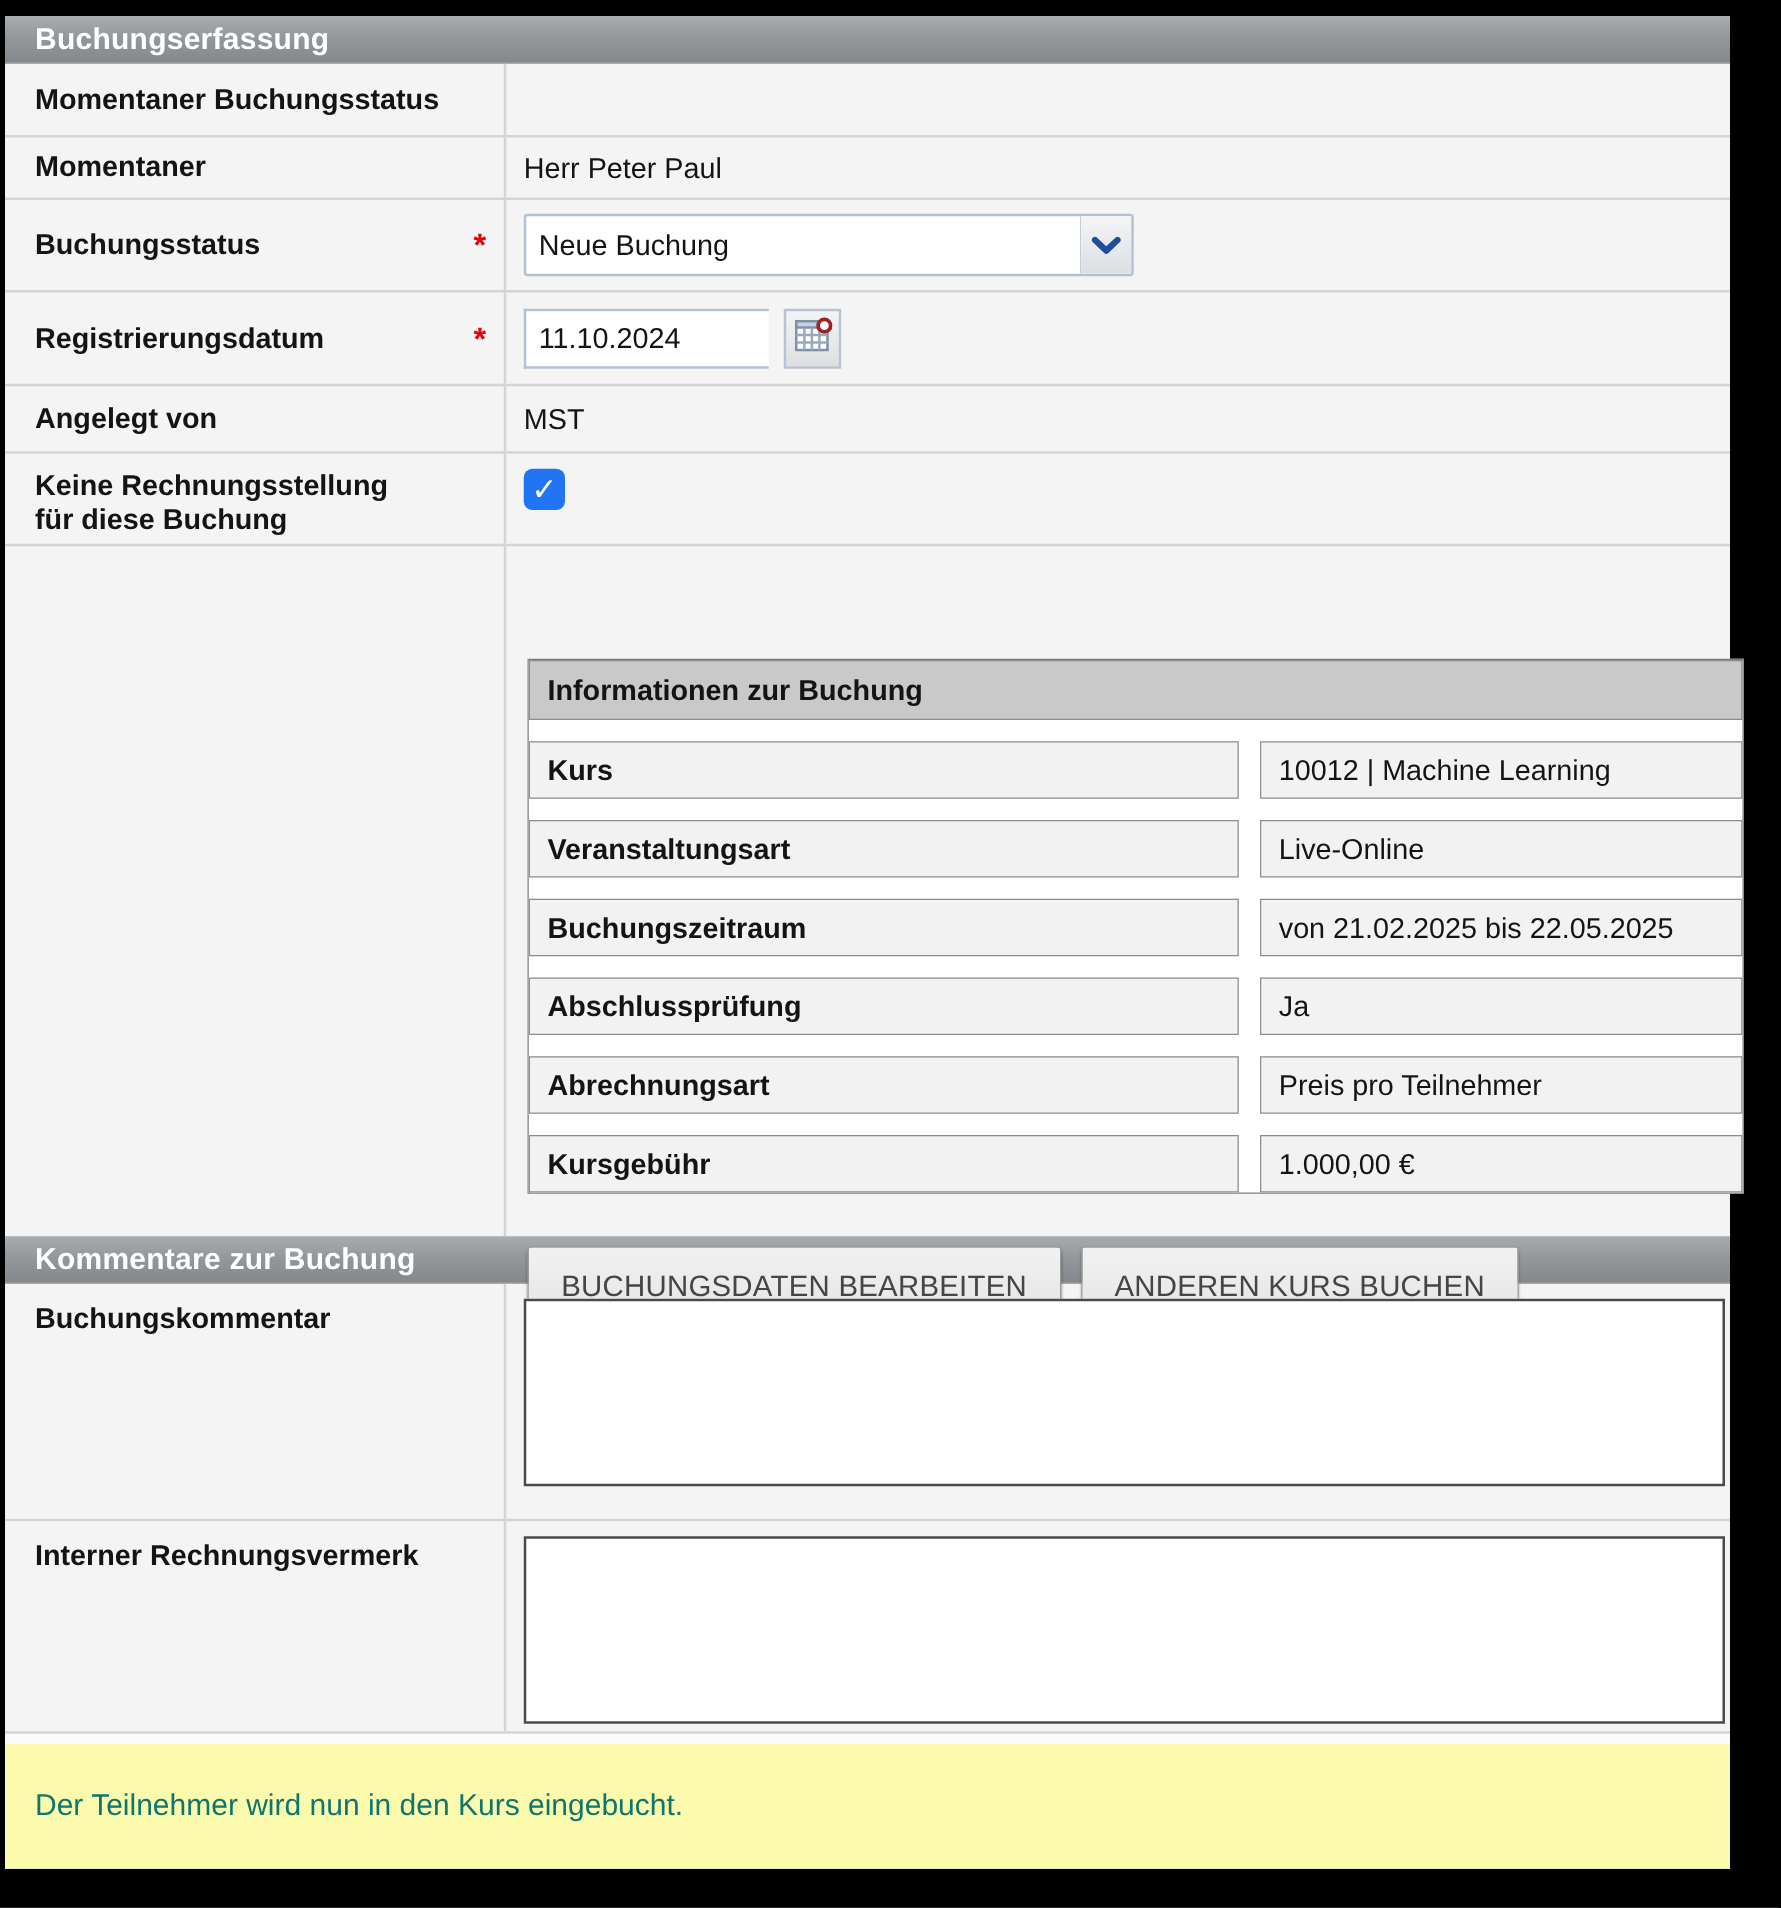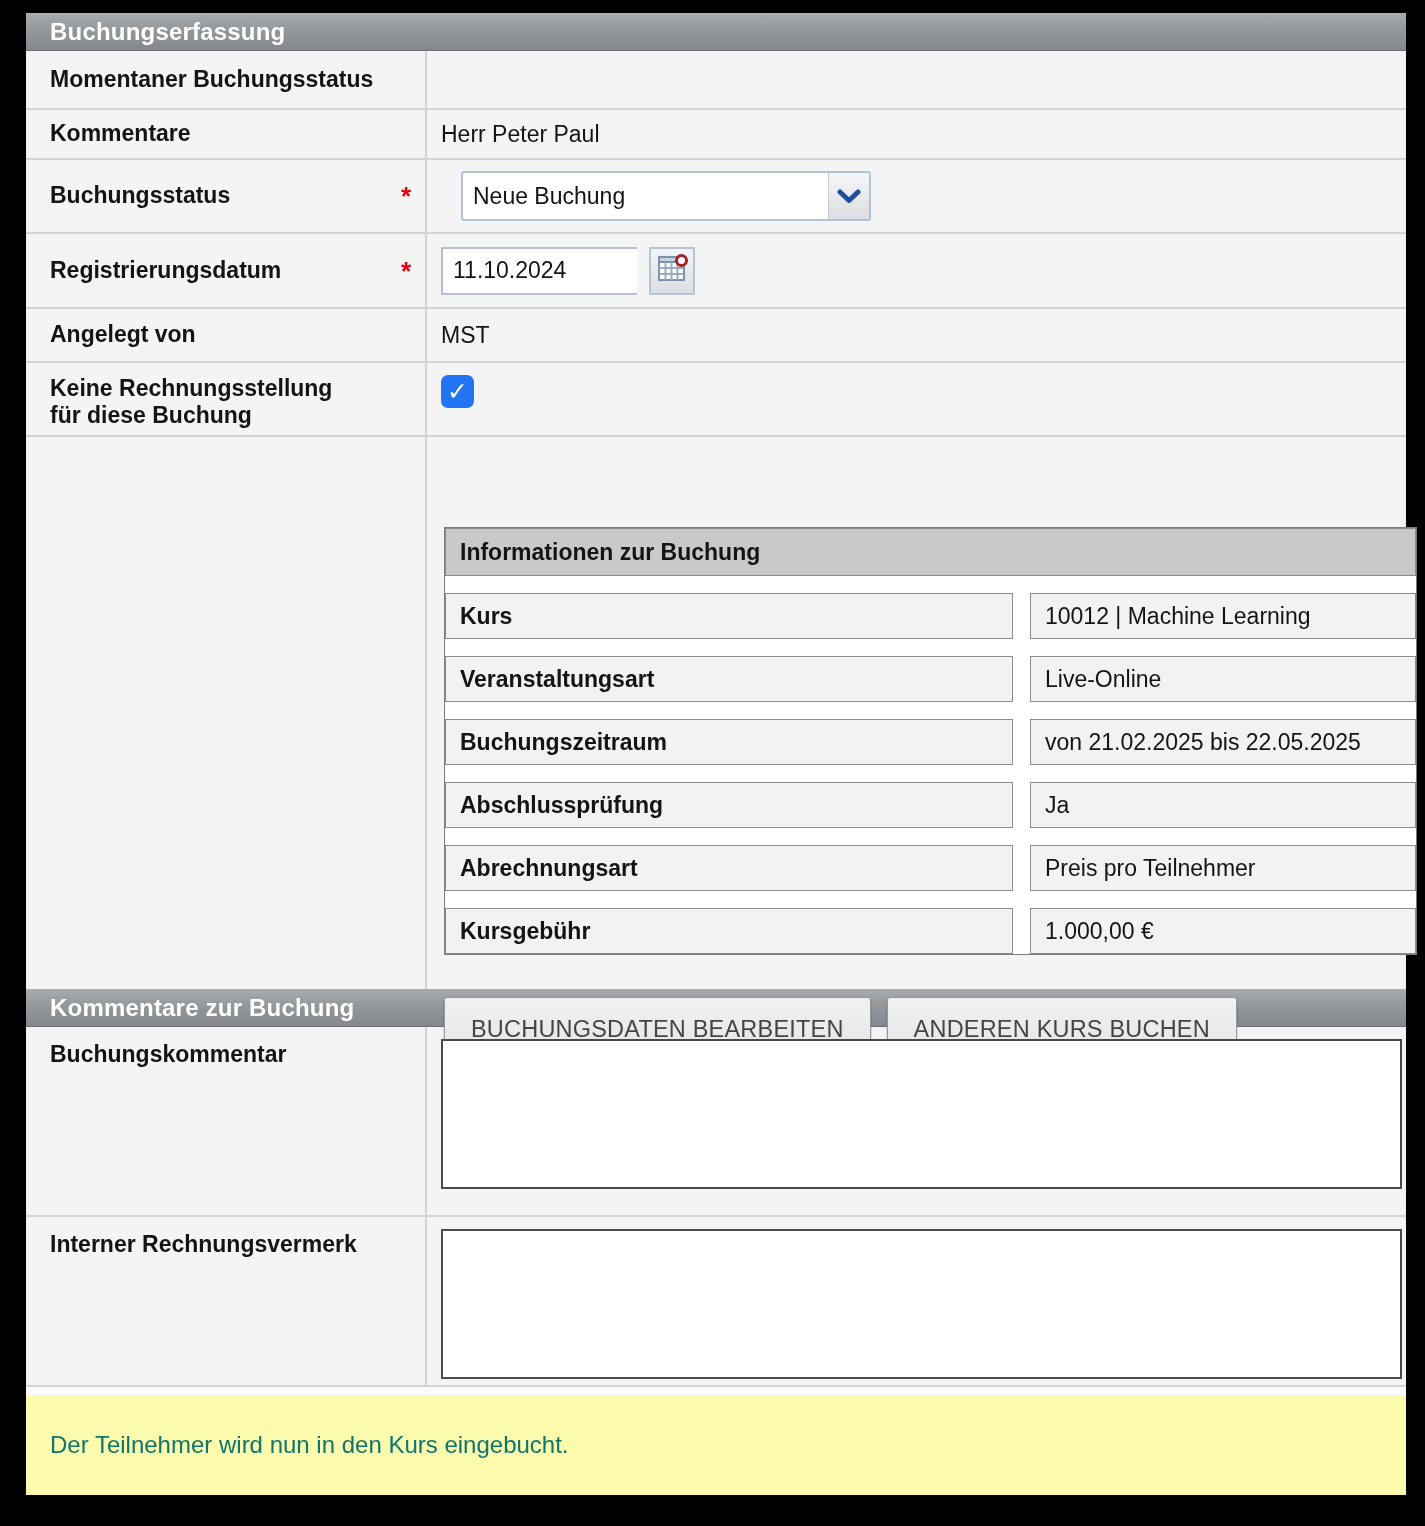--- a/index.html
+++ b/index.html
@@ -1,20 +1,20 @@
 <!DOCTYPE html>
 <html><head>
 <meta charset="utf-8">
 <style>
   html,body{margin:0;padding:0;background:#000;}
   .stage{
     position:relative;width:1425px;height:1526px;background:#000;overflow:hidden;
     font-family:"Liberation Sans","DejaVu Sans",sans-serif;color:#111;
   }
-  .app{position:absolute;left:26px;top:13px;width:1380px;background:#f4f4f5;}
+  .app{position:absolute;left:4px;top:13px;width:1380px;background:#f4f4f5;}
 
   
   .bar{
     height:38px;box-sizing:border-box;display:flex;align-items:center;
     padding-left:24px;
     background:linear-gradient(to bottom,#a8acaf 0%,#94989b 45%,#84888c 100%);
     border-bottom:1px solid #6e7276;
     color:#fff;font-weight:bold;font-size:24px;letter-spacing:.2px;
   }
 
@@ -27,23 +27,23 @@
     border-right:2px solid #d4d4d6;
     font-weight:bold;font-size:23px;line-height:1.18;color:#141414;
   }
   .vcell{flex:1;display:flex;align-items:center;padding-left:14px;box-sizing:border-box;font-size:23px;color:#141414;}
   .h57{height:57px}.h50{height:50px}.h74{height:74px}.h75{height:75px}.h54{height:54px}
   .top .lcell,.top .vcell{align-items:flex-start;padding-top:12px;}
   .req{color:#e8000d;font-size:26px;font-weight:bold;line-height:1;}
 
   
   .select{
-    width:410px;height:50px;box-sizing:border-box;background:#fff;
+    width:488px;height:50px;box-sizing:border-box;background:#fff;
     border:2px solid #b3c0d6;border-radius:3px;
-    display:flex;align-items:center;justify-content:space-between;cursor:default;margin-left:20px;
+    display:flex;align-items:center;justify-content:space-between;cursor:default;
   }
   .select .val{padding-left:10px;font-size:23px;}
   .select .ddbtn{
     width:40px;align-self:stretch;display:flex;align-items:center;justify-content:center;
     background:linear-gradient(#f4f5f6,#dcdee1);border-left:1px solid #c4cbd8;border-radius:0 2px 2px 0;
   }
 
   
   .datewrap{display:flex;align-items:stretch;height:48px;gap:12px;}
   .dateinput{
@@ -115,21 +115,21 @@
       <div class="lcell">
         <span>Momentaner Buchungsstatus</span>
       </div>
       <div class="vcell">
         <span></span>
       </div>
     </div>
 
     <div class="frow h50">
       <div class="lcell">
-        <span>Kommentare</span>
+        <span>Momentaner</span>
       </div>
       <div class="vcell">
         <span>Herr Peter Paul</span>
       </div>
     </div>
 
     <div class="frow h74">
       <div class="lcell">
         <span>Buchungsstatus</span>
         <span class="req">*</span>

